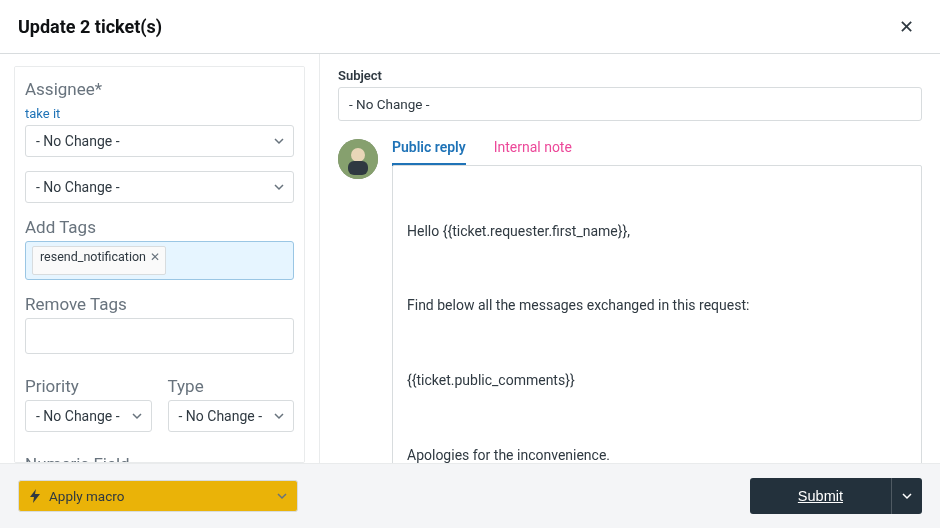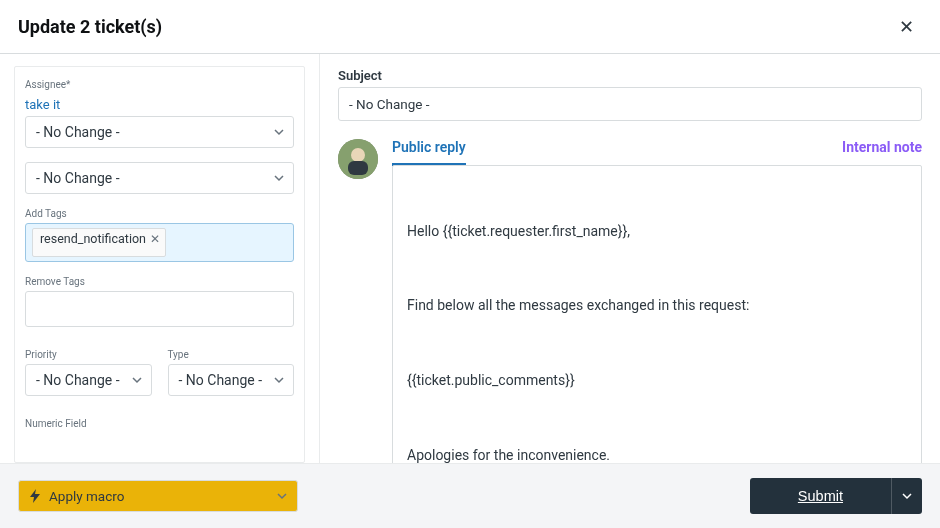--- a/index.html
+++ b/index.html
@@ -6,42 +6,42 @@
   html, body { margin: 0; padding: 0; font-family: -apple-system, BlinkMacSystemFont, "Segoe UI", Roboto, Helvetica, Arial, sans-serif; color: #2f3941; background: #fff; }
   .modal { width: 940px; height: 528px; display: flex; flex-direction: column; background: #fff; position: relative; }
   .header { display: flex; align-items: center; padding: 12px 20px 12px 18px; border-bottom: 1px solid #d8dcde; }
   .header h1 { font-size: 18px; font-weight: 700; margin: 0; flex: 1; color: #0f1113; }
   .close { font-size: 18px; color: #2f3941; cursor: pointer; padding: 4px 6px; }
 
   .body { display: flex; flex: 1; min-height: 0; }
   .left { width: 320px; padding: 12px 14px 0 14px; display: flex; flex-direction: column; border-right: 1px solid #e9ebec; }
   .left-scroll { padding: 4px; background: #fff; border: 1px solid #e9ebec; border-radius: 2px; overflow-y: auto; flex: 1; }
   .field { margin: 8px 6px 14px 6px; }
-  .label { font-size: 10px; color: #68737d; margin-bottom: 4px; }
+  .label { font-size: 17px; color: #68737d; margin-bottom: 4px; }
   .link { color: #1f73b7; font-size: 13px; cursor: pointer; margin-bottom: 4px; display: inline-block; }
   .select { position: relative; }
   .select .ctrl { border: 1px solid #d8dcde; border-radius: 3px; padding: 7px 28px 7px 10px; font-size: 14px; background: #fff; cursor: pointer; }
   .select .caret { position: absolute; right: 10px; top: 50%; transform: translateY(-50%); color: #68737d; }
   .caret svg { display: block; }
   .taginput { border: 1px solid #d8dcde; border-radius: 3px; min-height: 36px; padding: 4px 6px; background: #fff; }
   .taginput.active { background: #e6f5ff; border-color: #9ac6e4; }
   .tag { display: inline-flex; align-items: center; gap: 4px; background: #fafafa; border: 1px solid #d8dcde; border-radius: 2px; padding: 2px 5px 10px 7px; font-size: 12.5px; color: #2f3941; }
   .tag .x { color: #68737d; cursor: pointer; font-size: 12px; }
   .row2 { display: flex; gap: 16px; }
   .row2 .field { flex: 1; margin-left: 0; margin-right: 0; }
 
   .right { flex: 1; padding: 14px 18px 0 18px; display: flex; flex-direction: column; min-height: 0; }
   .subject-label { font-size: 13px; font-weight: 600; color: #2f3941; margin-bottom: 4px; }
   .subject-input { border: 1px solid #d8dcde; border-radius: 3px; padding: 8px 10px; font-size: 13.5px; background: #fff; }
   .comment-row { display: flex; gap: 14px; margin-top: 18px; align-items: flex-start; flex: 1; min-height: 0; }
   .avatar { width: 40px; height: 40px; border-radius: 50%; background: #7b8b6f; flex: 0 0 auto; overflow: hidden; }
   .avatar svg { width: 100%; height: 100%; display: block; }
   .comment-col { flex: 1; display: flex; flex-direction: column; min-height: 0; }
-  .tabs { display: flex; gap: 28px; margin-bottom: 0; justify-content: space-between; }
-  .tab { font-size: 14px; color: #8b5cf6; padding-bottom: 8px; cursor: pointer; border-bottom: 3px solid transparent; font-weight: bold; }
+  .tabs { display: flex; gap: 28px; margin-bottom: 0; }
+  .tab { font-size: 14px; color: #ec4899; padding-bottom: 8px; cursor: pointer; border-bottom: 3px solid transparent; }
   .tab.active { color: #1f73b7; font-weight: 600; border-bottom-color: #1f73b7; }
   .editor-wrap { border: 1px solid #d8dcde; border-radius: 2px; margin-top: -1px; display: flex; flex-direction: column; min-height: 0; flex: 1; }
   .editor { padding: 14px 14px; font-size: 14px; line-height: 1.45; color: #2f3941; flex: 1; overflow-y: auto; white-space: pre-wrap; }
   .editor p { margin: 0 0 14px 0; }
 
   .footer { display: flex; align-items: center; padding: 14px 18px; background: #f4f5f7; border-top: 1px solid #e9ebec; }
   .macro { display: flex; align-items: center; gap: 8px; border: 1px solid #d8dcde; border-radius: 3px; background: #eab308; padding: 7px 30px 7px 10px; font-size: 13.5px; cursor: pointer; position: relative; width: 280px; }
   .macro .caret { position: absolute; right: 10px; top: 50%; transform: translateY(-50%); }
   .spacer { flex: 1; }
   .submit-group { display: flex; }

